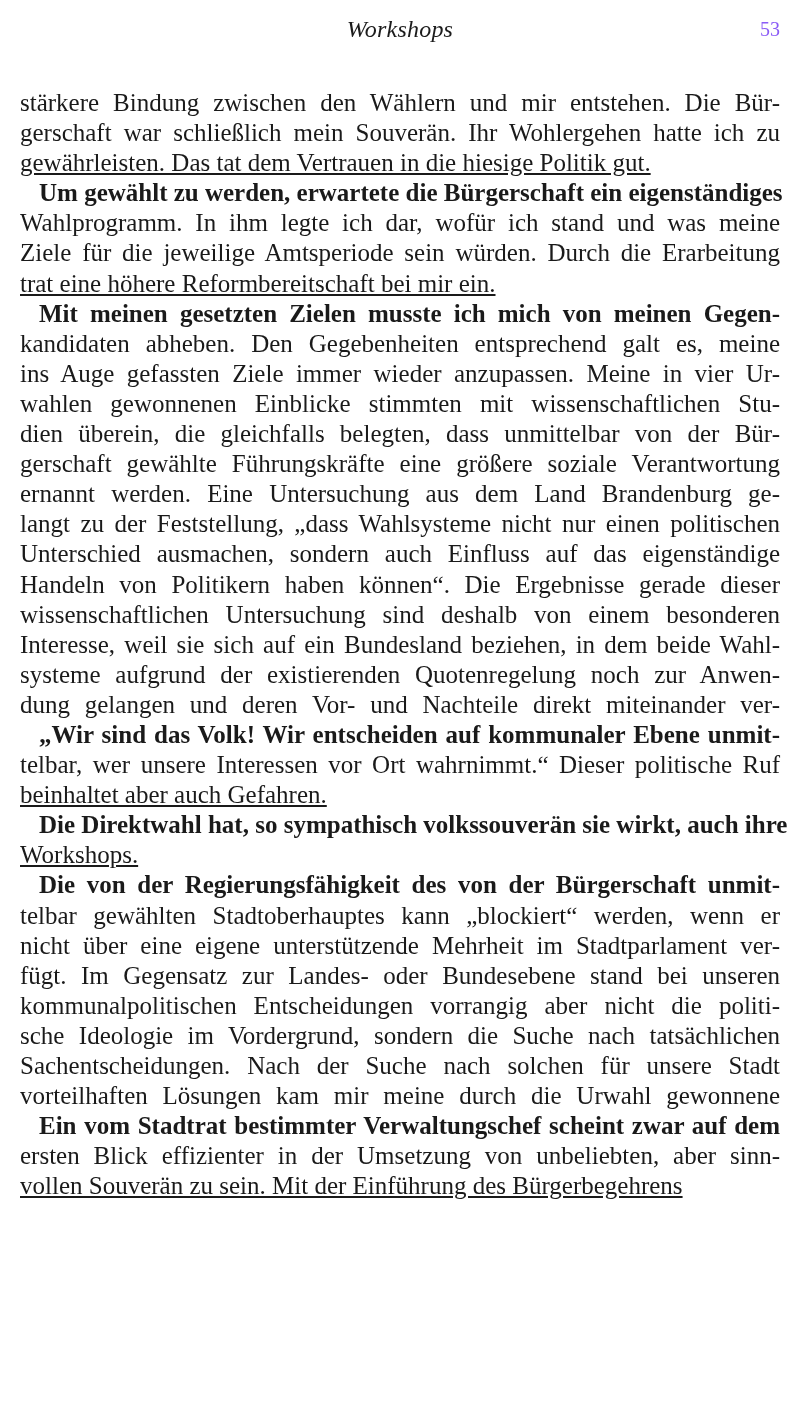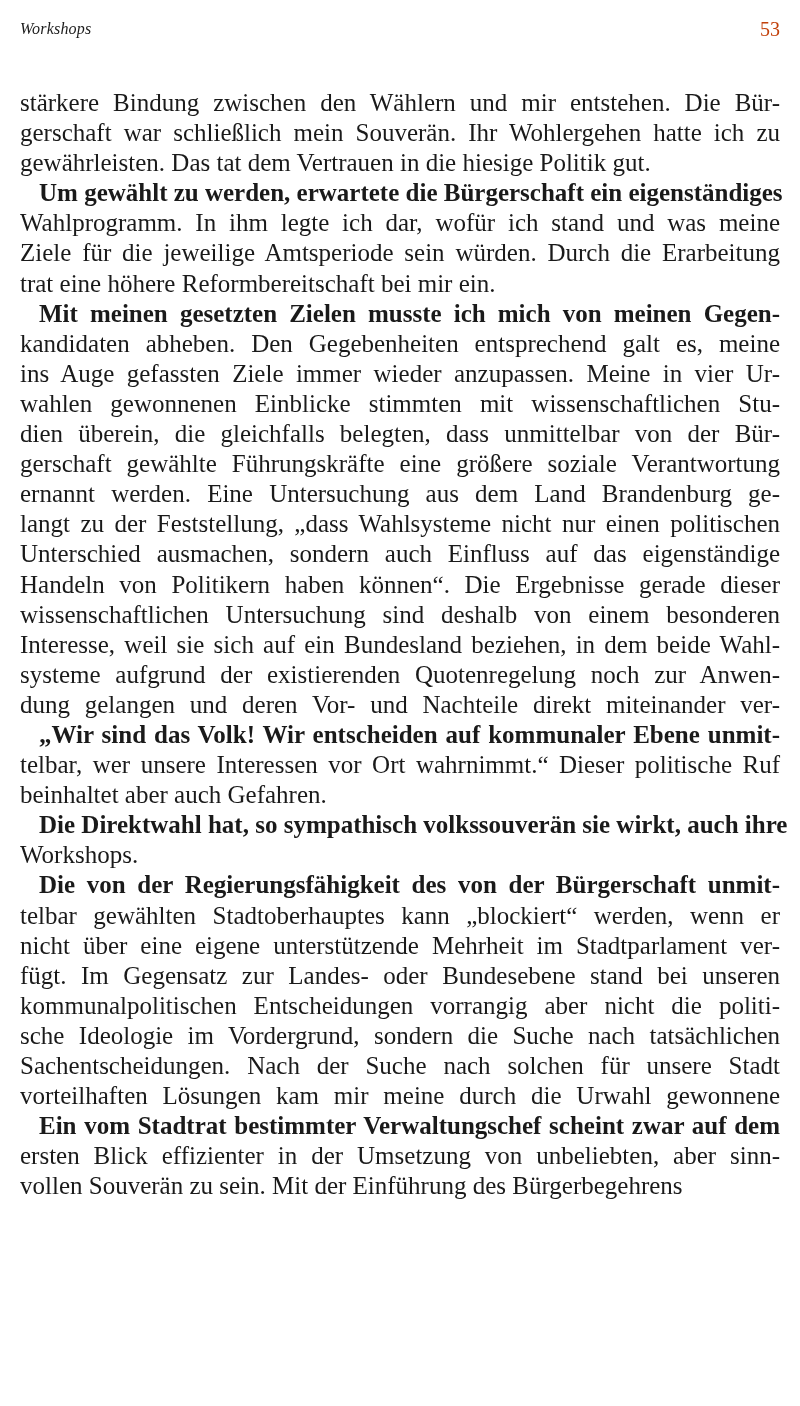--- a/index.html
+++ b/index.html
@@ -26,33 +26,34 @@
     position: absolute;
     top: 14px;
     left: 20px;
     width: 760px;
     height: 30px;
   }
   .running-head .rh-title {
     position: absolute;
     left: 0;
     right: 0;
+    text-align: center;
     font-style: italic;
-    font-size: 16px;
+    font-size: 24px;
     line-height: 30px;
     letter-spacing: 0.2px;
     color: #1c1c1c;
   }
   .running-head .rh-folio {
     position: absolute;
     right: 0;
     top: 0;
     font-size: 20px;
     line-height: 30px;
-    color: #c2410c;
+    color: #8b5cf6;
   }
 
   
   .textblock {
     position: absolute;
     top: 88px;
     left: 20px;
     width: 760px;
   }
   p.para {
@@ -74,20 +75,21 @@
     font-size: 25px;
     line-height: 30.1px;
   }
   .ln.j {
     text-align: justify;
     text-align-last: justify;
   }
   .ln.last {
     text-align: right;
     text-align-last: left;
+    text-decoration: underline;
   }
   .ln.ind {
     text-indent: 19px;
     font-weight: bold;
   }
 </style>
 </head>
 <body>
 
 <div class="page">

